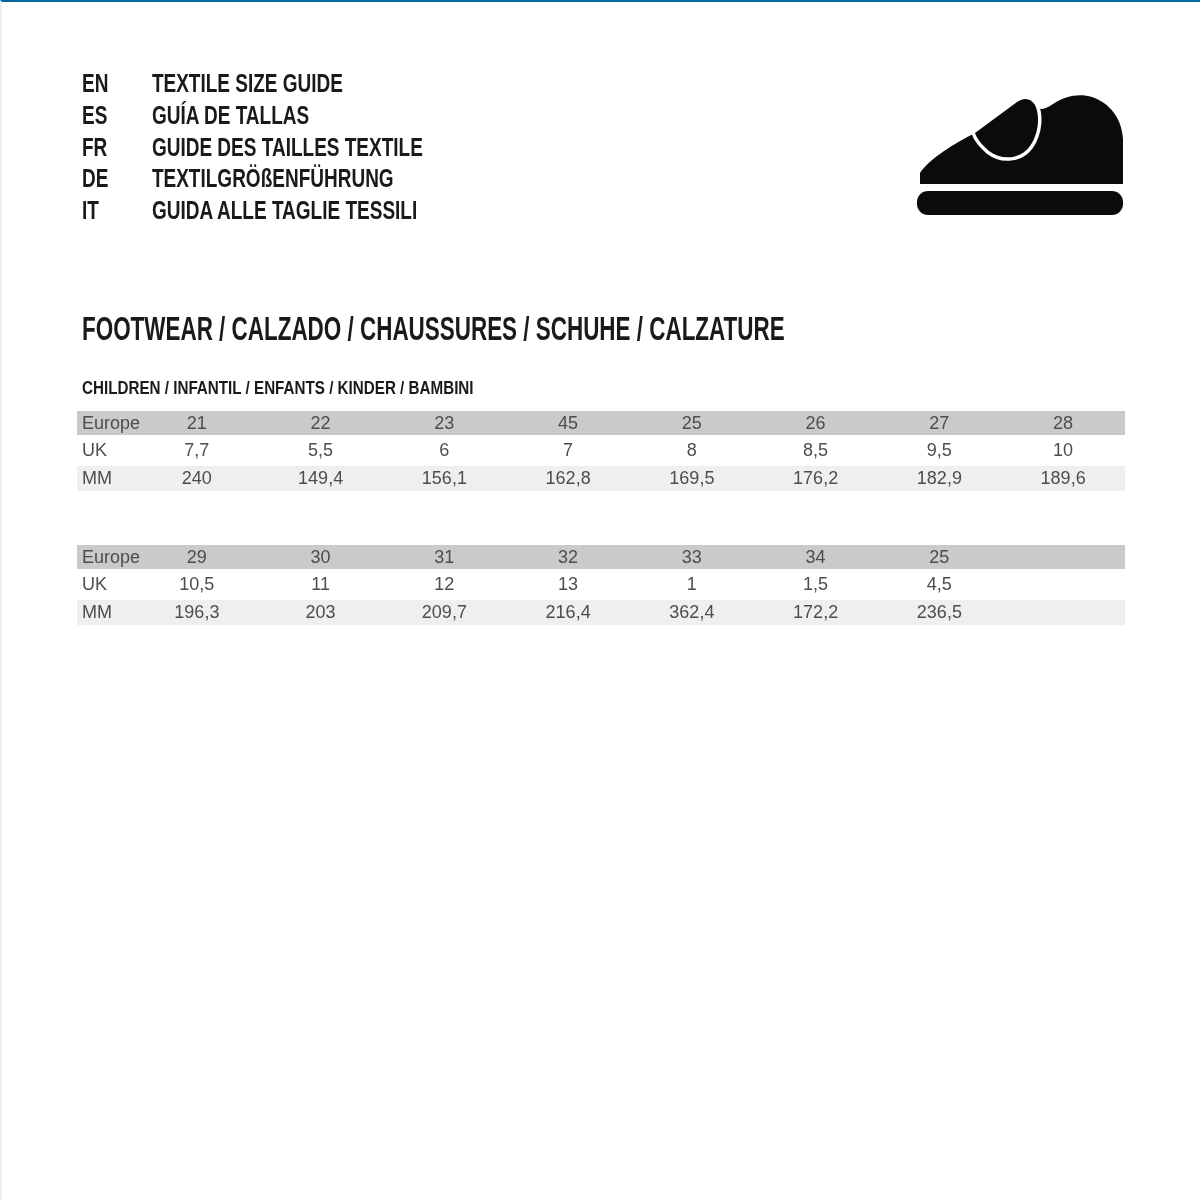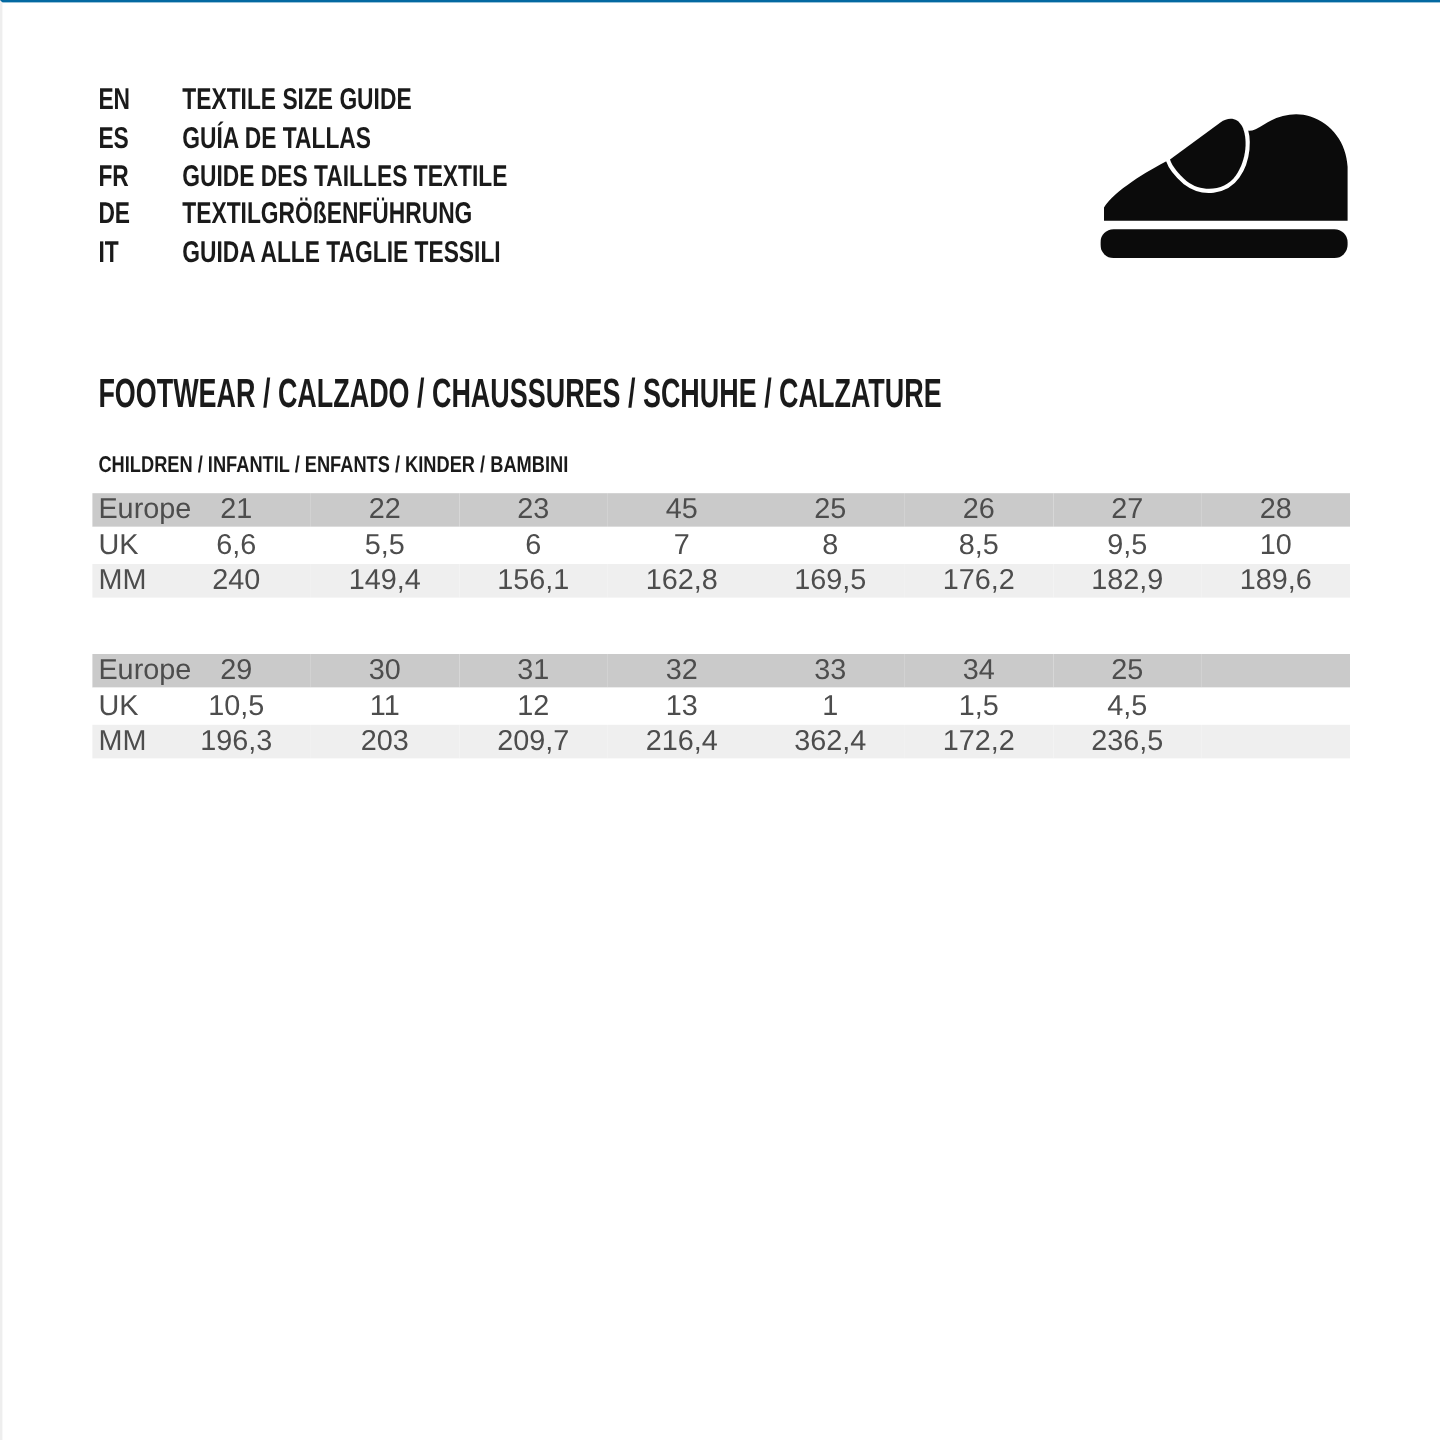--- a/index.html
+++ b/index.html
@@ -81,21 +81,21 @@
     position: absolute;
     left: 75px;
     width: 1048px;
     border-collapse: collapse;
     table-layout: fixed;
   }
   #size-table-1 { top: 409px; }
   #size-table-2 { top: 543px; }
 
   .size-table td {
-    font-size: 24px;
+    font-size: 18px;
     font-weight: 400;
     color: var(--table-text, #4d4d4d);
     text-align: center;
     vertical-align: middle;
     padding: 0;
     white-space: nowrap;
     margin-left: 20px;
   }
   .size-table td.label-cell {
     text-align: left;
@@ -160,21 +160,21 @@
           <td>22</td>
           <td>23</td>
           <td>45</td>
           <td>25</td>
           <td>26</td>
           <td>27</td>
           <td>28</td>
         </tr>
         <tr class="row-plain">
           <td class="label-cell">UK</td>
-          <td>6,6</td>
+          <td>7,7</td>
           <td>5,5</td>
           <td>6</td>
           <td>7</td>
           <td>8</td>
           <td>8,5</td>
           <td>9,5</td>
           <td>10</td>
         </tr>
         <tr class="row-alt">
           <td class="label-cell">MM</td>

